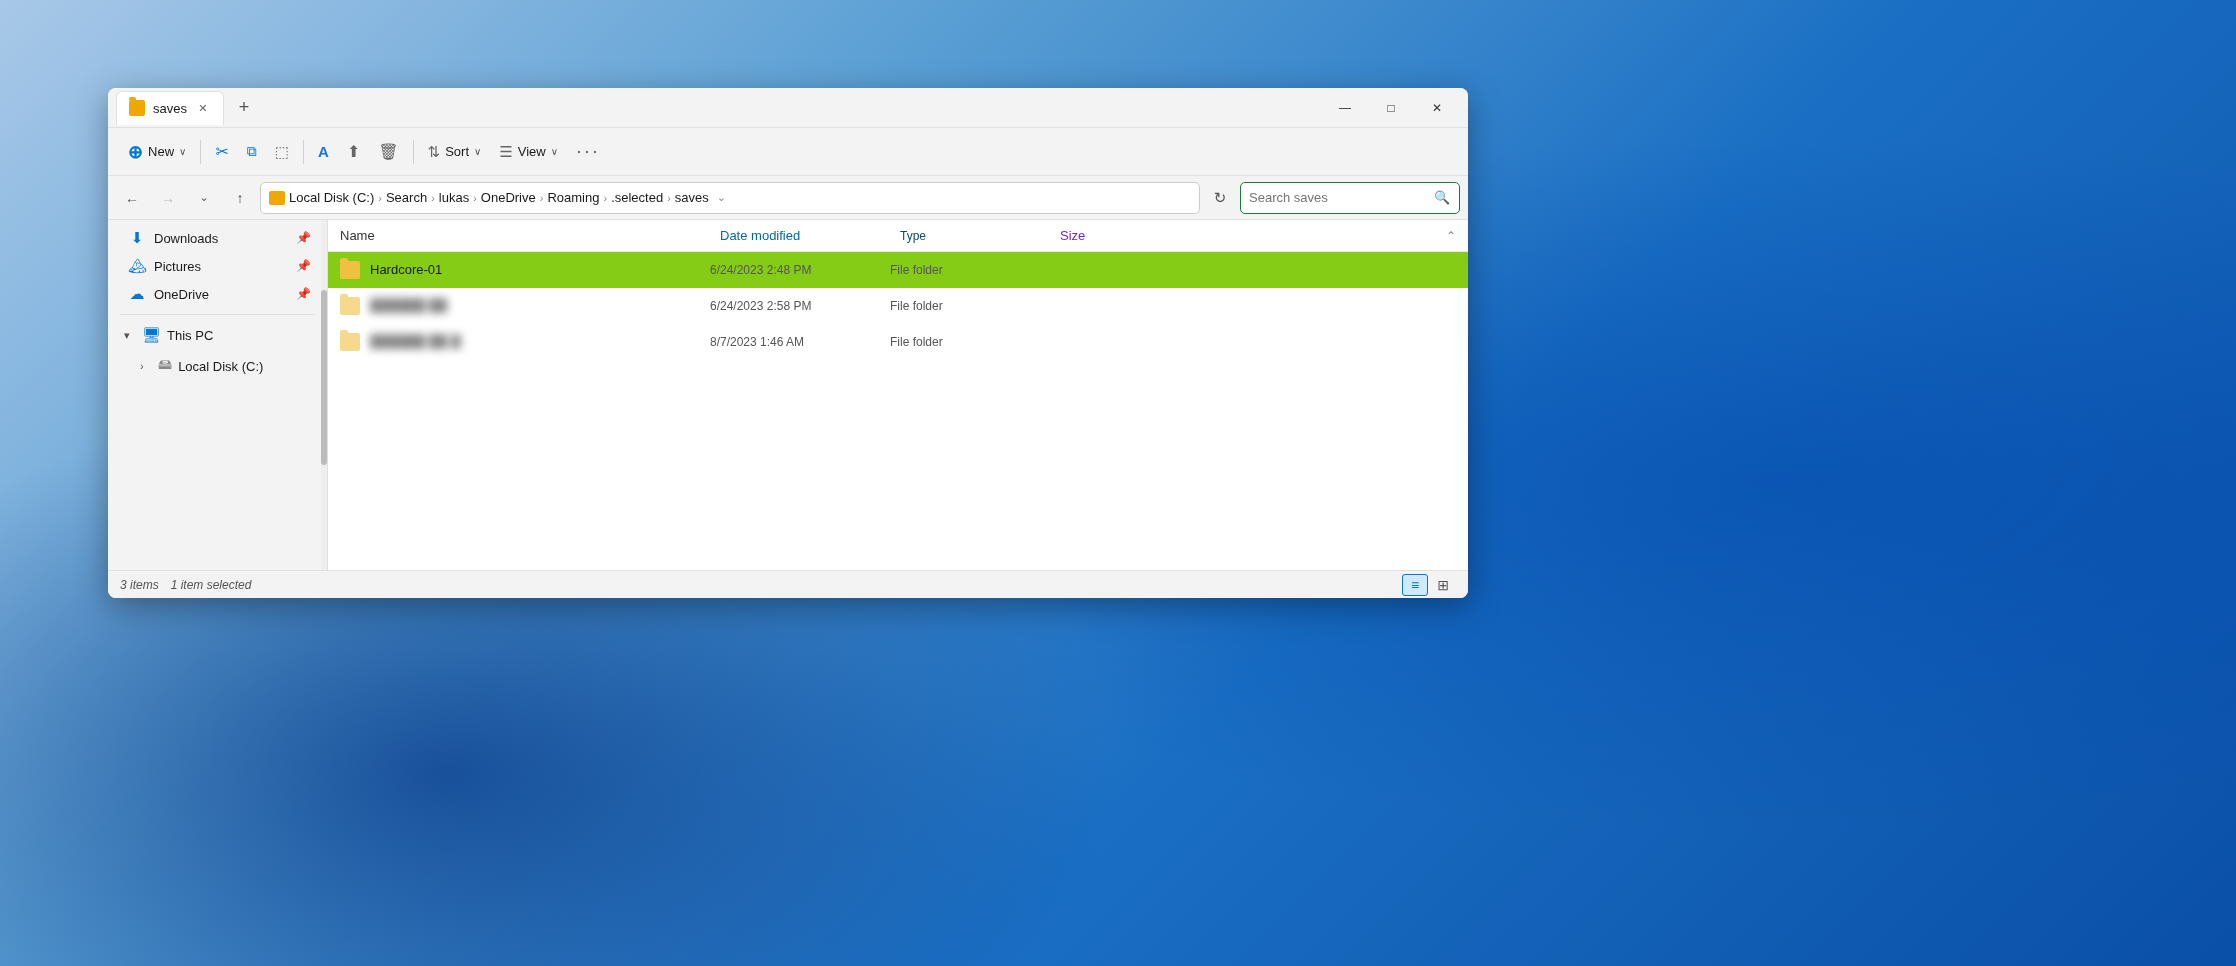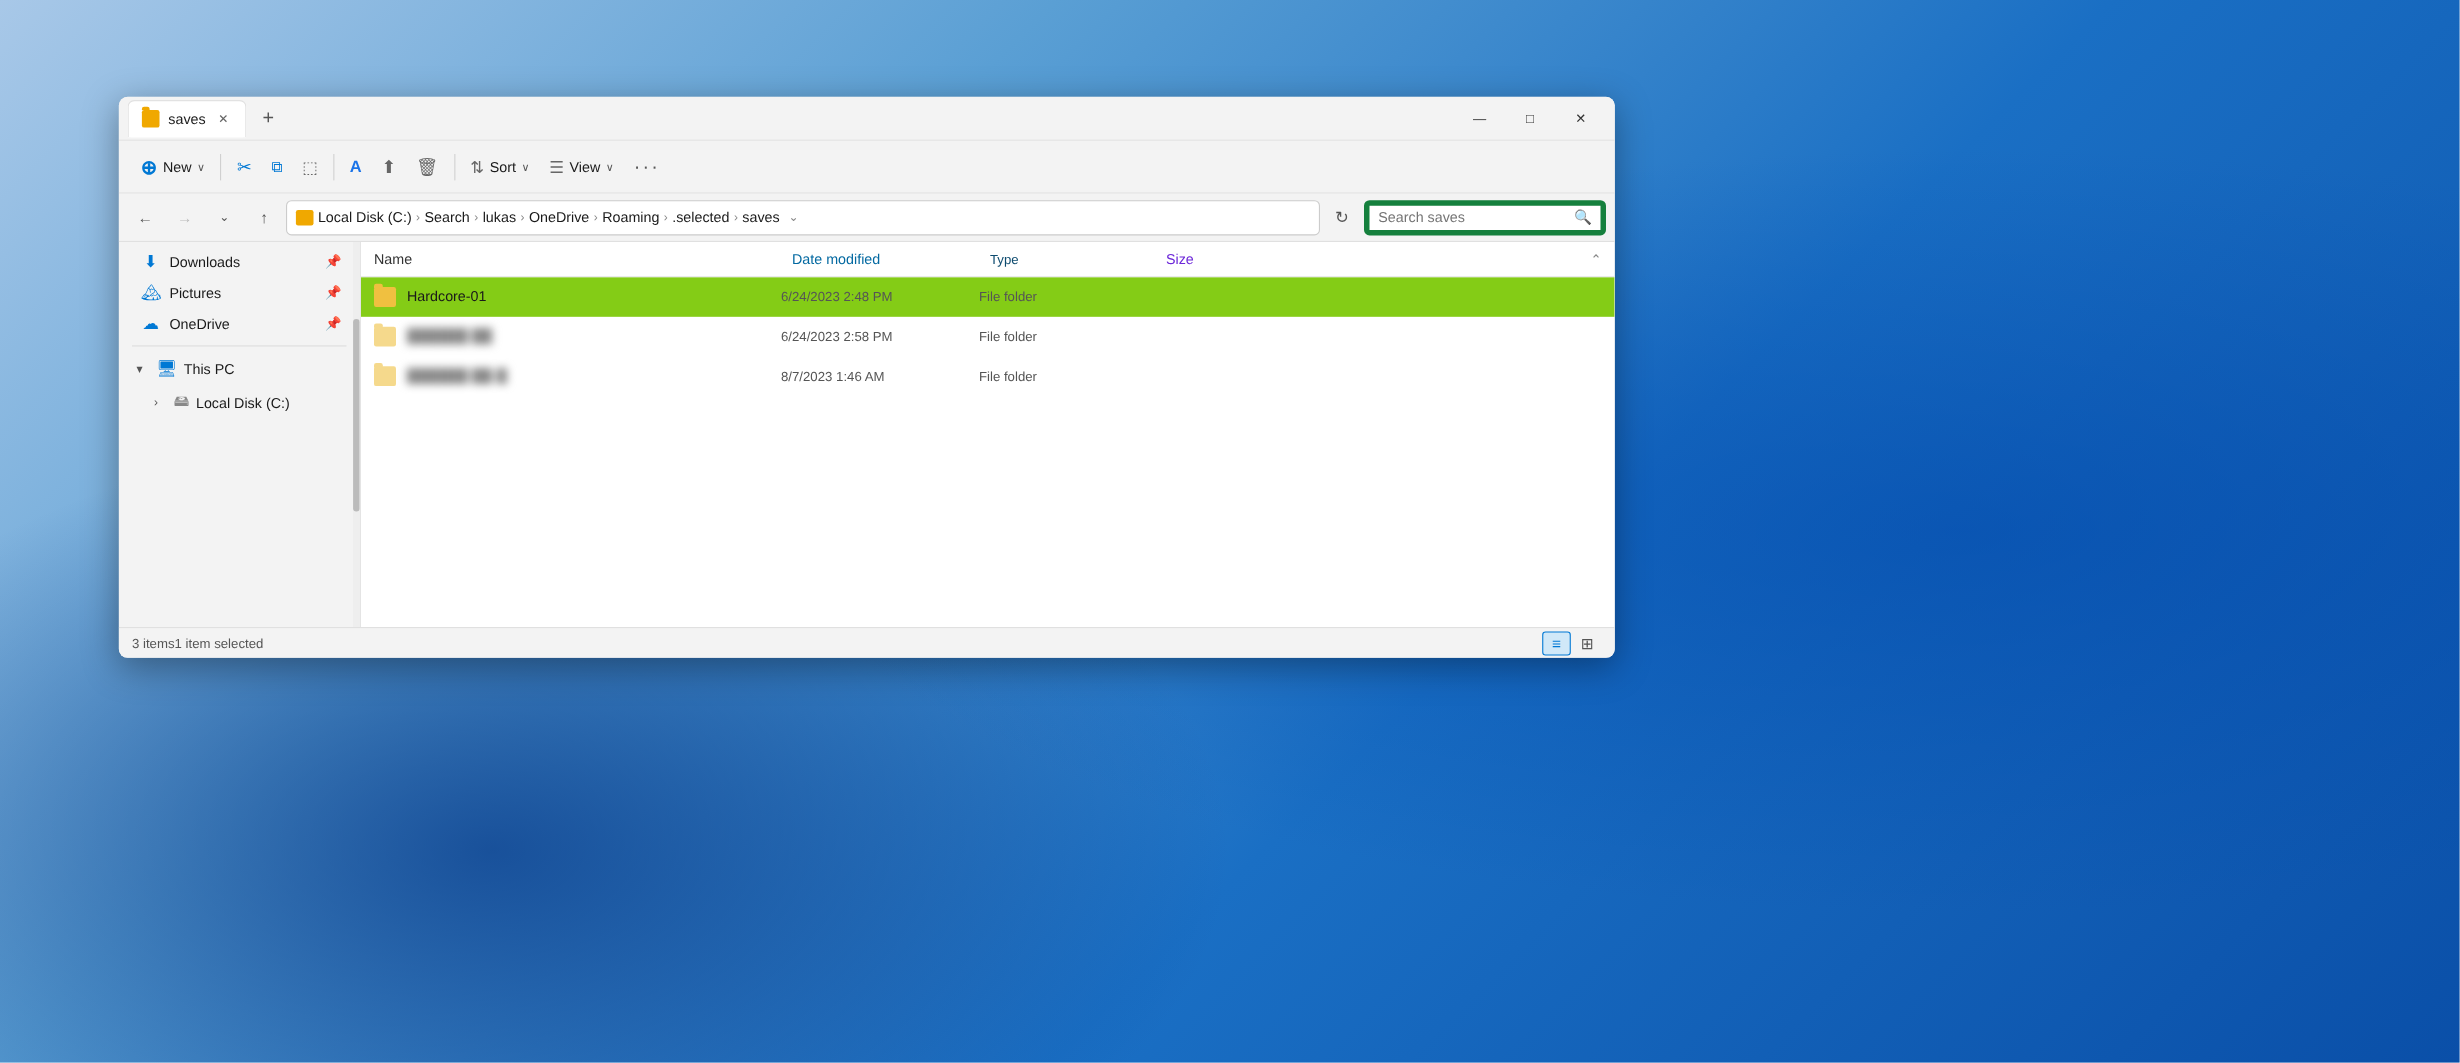--- a/index.html
+++ b/index.html
@@ -223,21 +223,21 @@
       justify-content: center;
       border-radius: 4px;
       cursor: pointer;
       color: #555;
       font-size: 15px;
     }
     .search-box {
       display: flex;
       align-items: center;
       background: #ffffff;
-      border: 5px solid #15803d;
+      border: 1px solid #15803d;
       border-radius: 5px;
       padding: 0 8px;
       height: 32px;
       width: 220px;
       gap: 6px;
       justify-content: space-between;
     }
     .search-box input {
       border: none;
       outline: none;
@@ -579,21 +579,21 @@
         <span class="file-name blurred-text">██████ ██-█</span>
         <span class="file-date">8/7/2023 1:46 AM</span>
         <span class="file-type">File folder</span>
         <span class="file-size"></span>
       </div>
     </div>
 
   </div>
 
   <div class="statusbar">
-    <div style="display:flex; gap:0; align-items:center;">
+    <div style="display:flex; gap:12px; align-items:center;font-style:italic;">
       <span>3 items</span>
       <span>1 item selected</span>
     </div>
     <div class="view-mode-btns">
       <div class="view-mode-btn active">
         <span>≡</span>
       </div>
       <div class="view-mode-btn">
         <span>⊞</span>
       </div>

